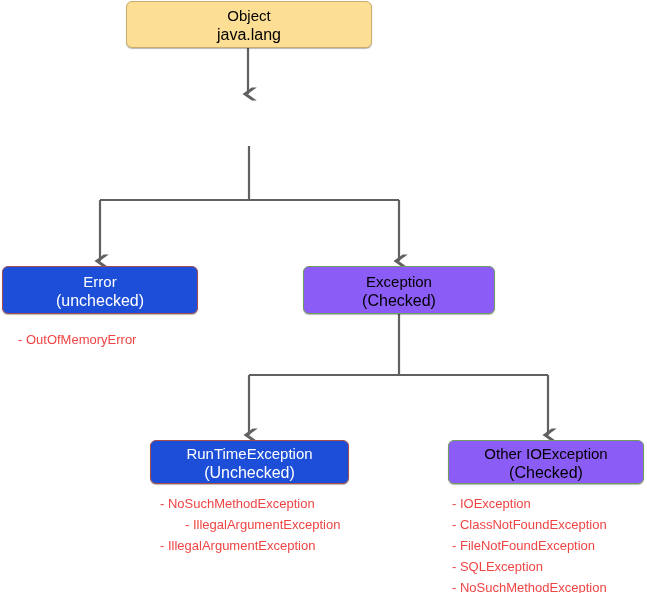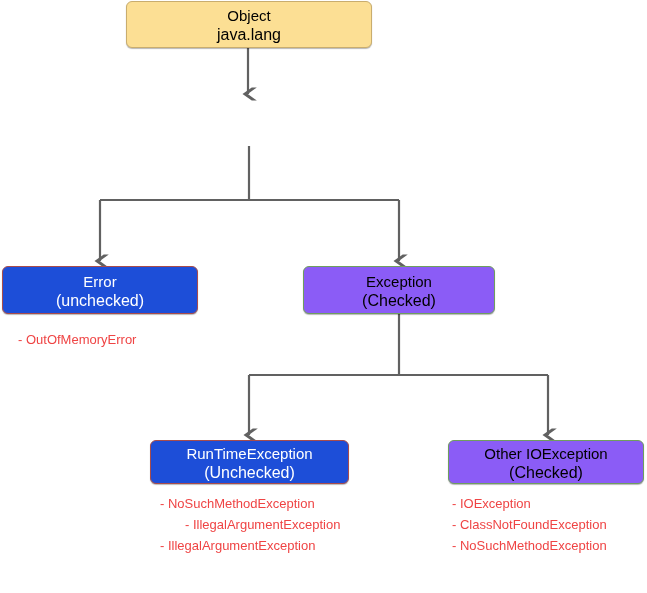--- a/index.html
+++ b/index.html
@@ -148,16 +148,18 @@
 
   <div class="list" id="list-runtime">
     <span class="list-item">- NoSuchMethodException</span>
     <span class="list-item">- IllegalArgumentException</span>
     <span class="list-item">- IllegalArgumentException</span>
   </div>
 
   <div class="list" id="list-other">
     <span class="list-item">- IOException</span>
     <span class="list-item">- ClassNotFoundException</span>
+    <span class="list-item">- FileNotFoundException</span>
+    <span class="list-item">- SQLException</span>
     <span class="list-item">- NoSuchMethodException</span>
   </div>
 
 </div>
 
 </body></html>

